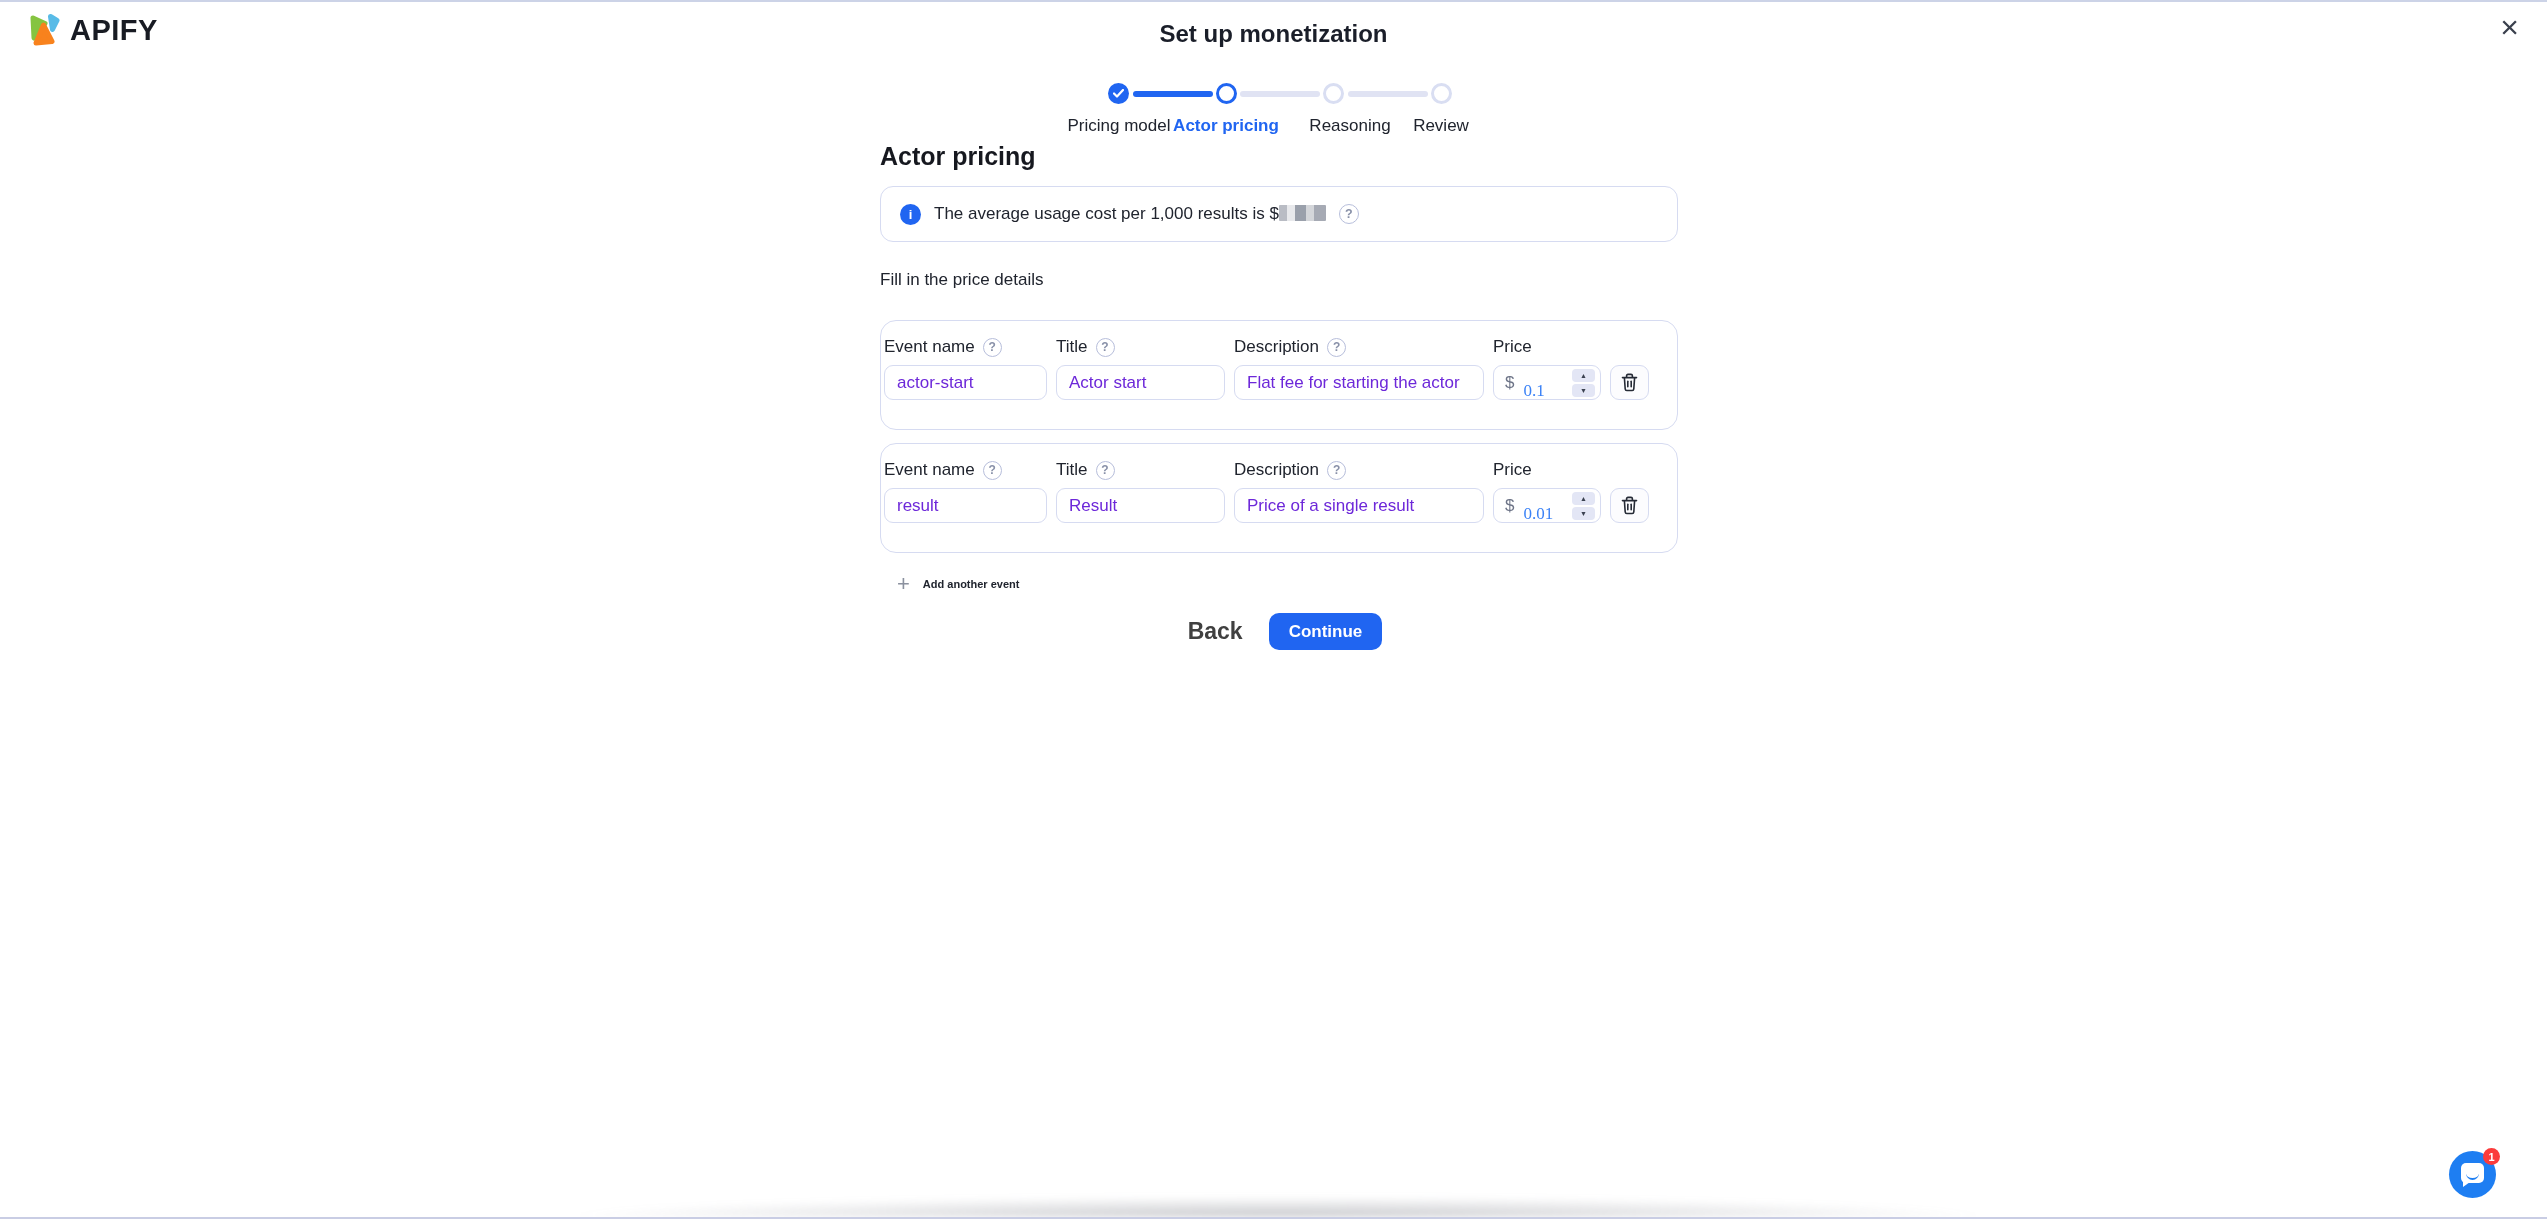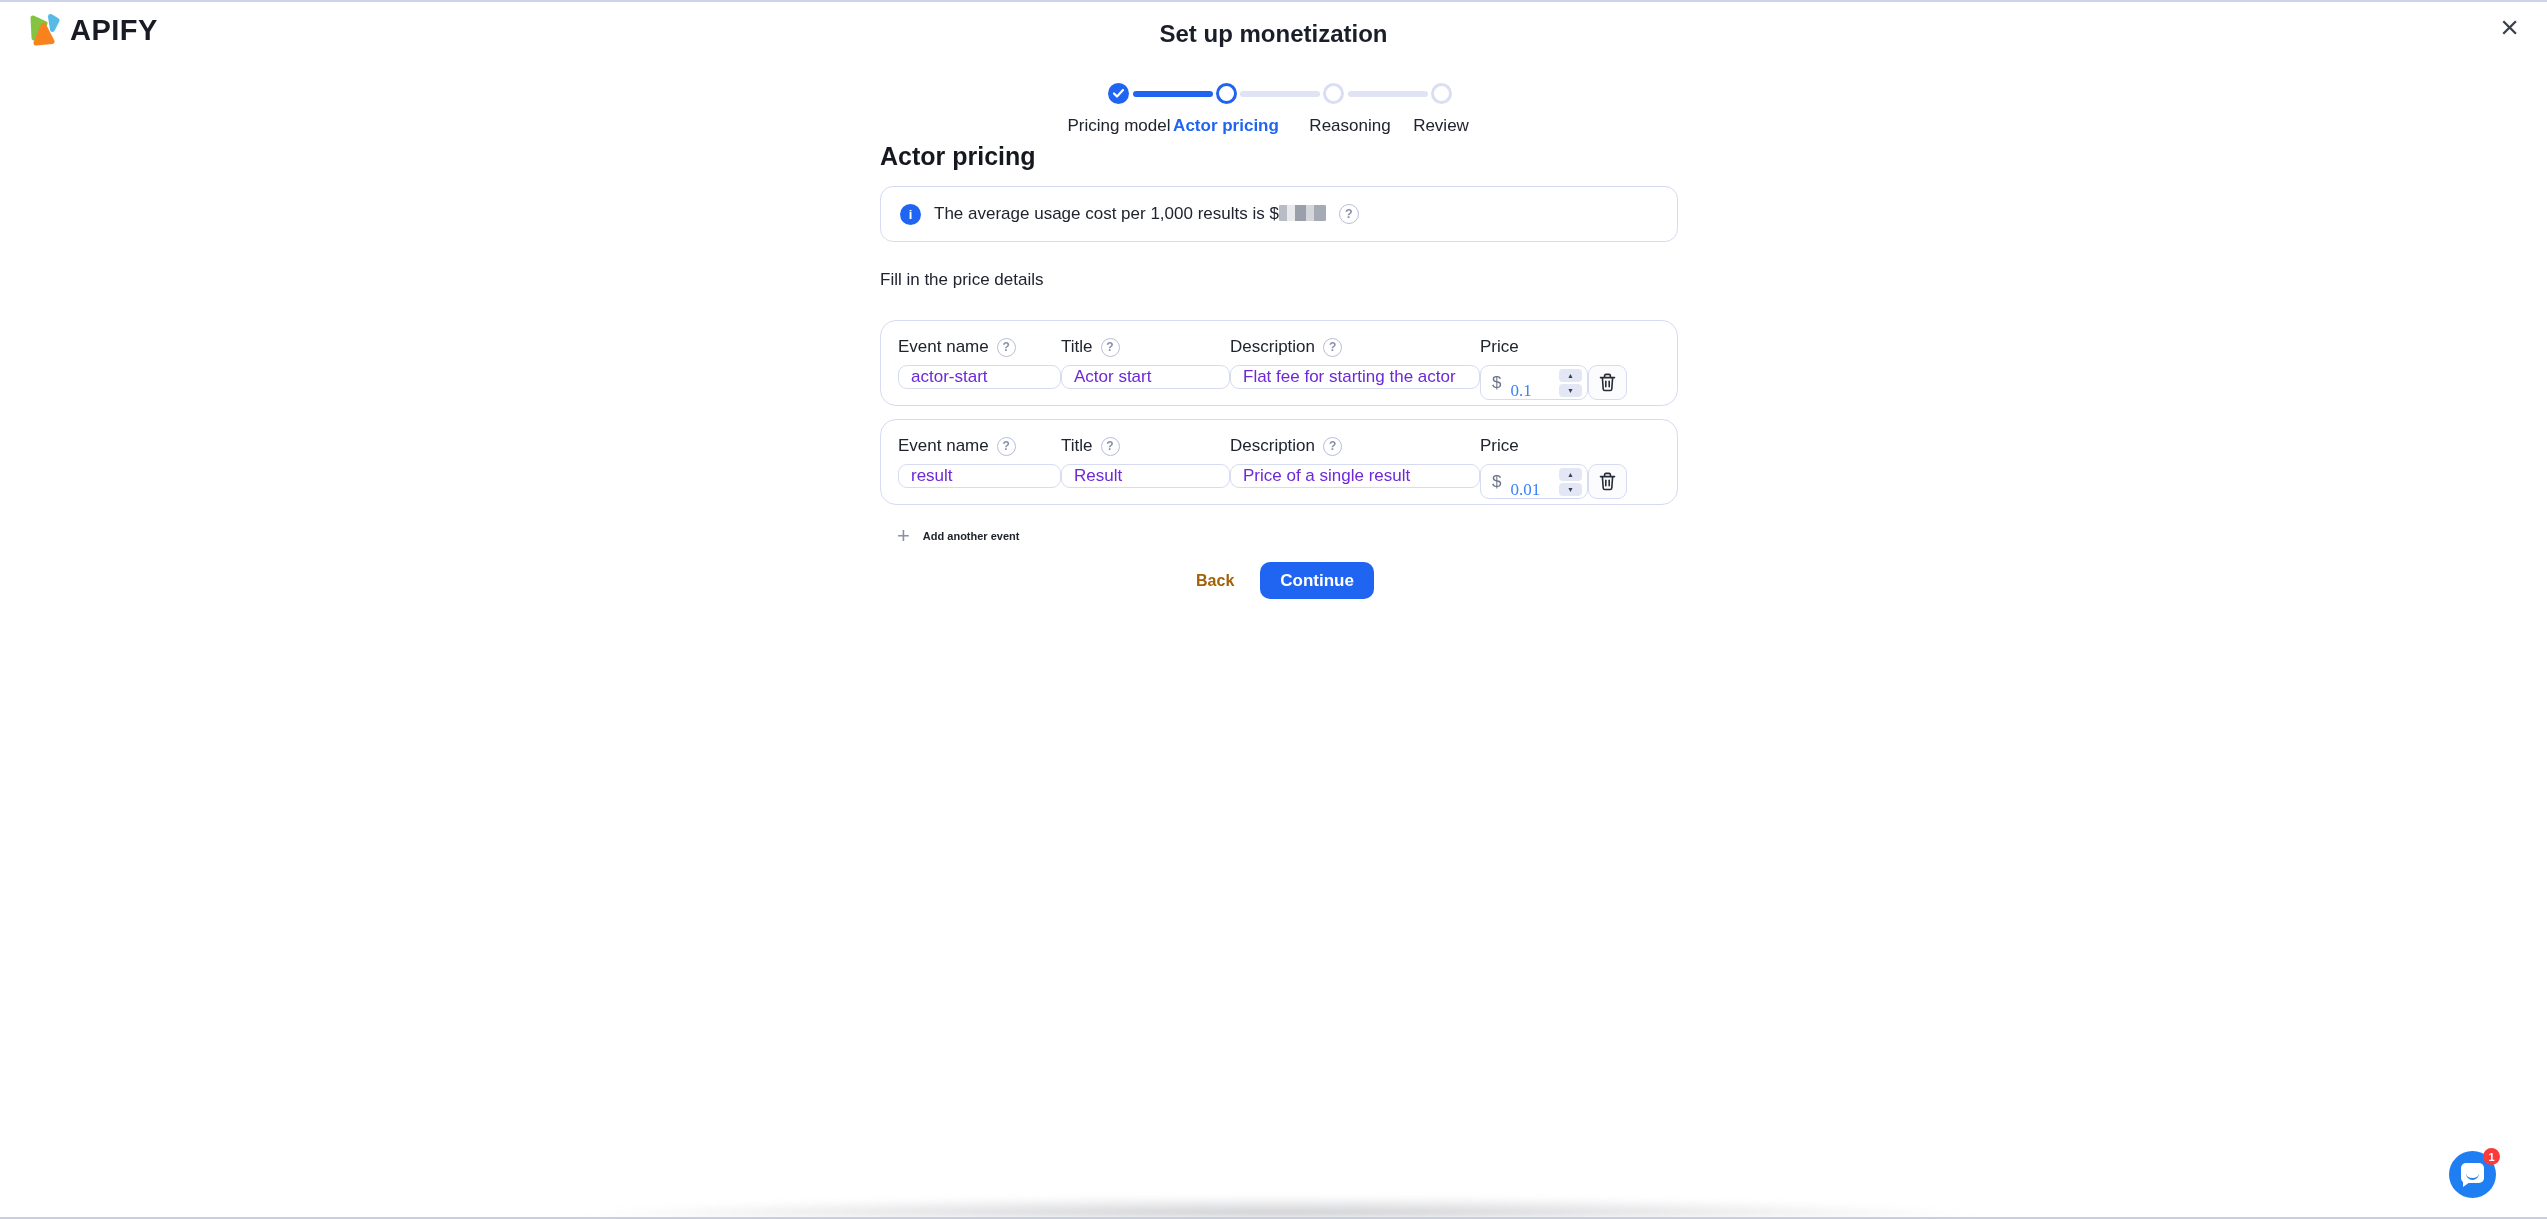--- a/index.html
+++ b/index.html
@@ -42,22 +42,22 @@
     font-size:13px;font-weight:700;display:flex;align-items:center;justify-content:center;flex:0 0 auto;}
   .banner-text{font-size:17px;color:#20242e;}
   .redacted{display:inline-block;width:47px;height:16px;vertical-align:-2px;border-radius:1px;
     background:linear-gradient(90deg,#b9bcc4 0 18%,#e8e9ec 18% 34%,#9aa0ab 34% 58%,#d4d6da 58% 74%,#a6aab4 74% 100%);}
   .help-icon{width:20px;height:20px;border-radius:50%;border:1.5px solid #b7bedb;color:#8890a8;
     font-size:12.5px;font-weight:700;display:flex;align-items:center;justify-content:center;
     box-sizing:border-box;flex:0 0 auto;cursor:pointer;}
   .help-icon.small{width:19px;height:19px;font-size:12px;}
   .fill-text{margin-top:28px;font-size:17px;color:#20242e;line-height:20px;}
 
-  .card{margin-top:30px;height:86px;border:1.5px solid #d6dbf1;border-radius:16px;
-    padding:16px 17px;box-sizing:border-box;display:flex;background:#fff;}
+  .card{margin-top:30px;height:110px;border:1.5px solid #d6dbf1;border-radius:16px;
+    padding:16px 3px;box-sizing:border-box;display:flex;gap:9px;background:#fff;}
   .card + .card{margin-top:13px;}
   .field{display:flex;flex-direction:column;}
   .field-label{font-size:17px;font-weight:500;color:#20242e;display:flex;align-items:center;
     gap:8px;margin-bottom:8px;height:20px;white-space:nowrap;}
   .tinput{height:35px;border:1.5px solid #d6dbf1;border-radius:9px;font-size:17px;padding:0 12px;
     color:#6d28d9;box-sizing:border-box;width:100%;background:#fff;outline:none;
     font-family:"Liberation Sans",sans-serif;}
   .w-event{width:163px;}.w-title{width:169px;}.w-desc{width:250px;}
   .price-box{position:relative;display:flex;align-items:center;border:1.5px solid #d6dbf1;
     border-radius:9px;height:35px;width:108px;box-sizing:border-box;padding:0 34px 0 11px;gap:9px;background:#fff;}
@@ -69,21 +69,21 @@
   .spin-btn{width:23px;height:13px;background:#e3e6f5;border:none;border-radius:4px;display:flex;
     align-items:center;justify-content:center;font-size:7px;color:#3a4150;line-height:1;cursor:pointer;padding:0;}
   .trash-btn{margin-top:28px;width:39px;height:35px;border:1.5px solid #d6dbf1;border-radius:9px;
     display:flex;align-items:center;justify-content:center;background:#fcfcfe;cursor:pointer;box-sizing:border-box;flex:0 0 auto;}
 
   .add-event{margin-top:20px;display:flex;align-items:center;gap:13px;padding-left:17px;cursor:pointer;width:max-content;}
   .plus-icon{color:#8b919f;font-size:22px;font-weight:400;line-height:1;}
   .add-label{font-size:11px;font-weight:700;color:#20242e;}
 
   .actions{margin-top:15px;display:flex;justify-content:center;align-items:center;gap:14px;}
-  .btn-back{background:none;border:none;font-size:16px;font-weight:700;color:#a16207;cursor:pointer;
+  .btn-back{background:none;border:none;font-size:23px;font-weight:700;color:#404040;cursor:pointer;
     padding:8px 12px;font-family:"Liberation Sans",sans-serif;}
   .btn-continue{height:37px;padding:0 20px;background:#2065f1;color:#fff;border:none;border-radius:10px;
     font-size:17px;font-weight:700;display:flex;align-items:center;cursor:pointer;
     font-family:"Liberation Sans",sans-serif;}
 
   
   .bottom-shadow{position:absolute;bottom:2px;left:538px;width:1480px;height:20px;
     background:radial-gradient(60% 130% at 50% 100%,rgba(110,112,122,0.38),rgba(110,112,122,0) 80%);
     filter:blur(3px);pointer-events:none;}
   .bottomline{position:absolute;bottom:0;left:0;width:100%;height:2.5px;background:#c9cde4;}

